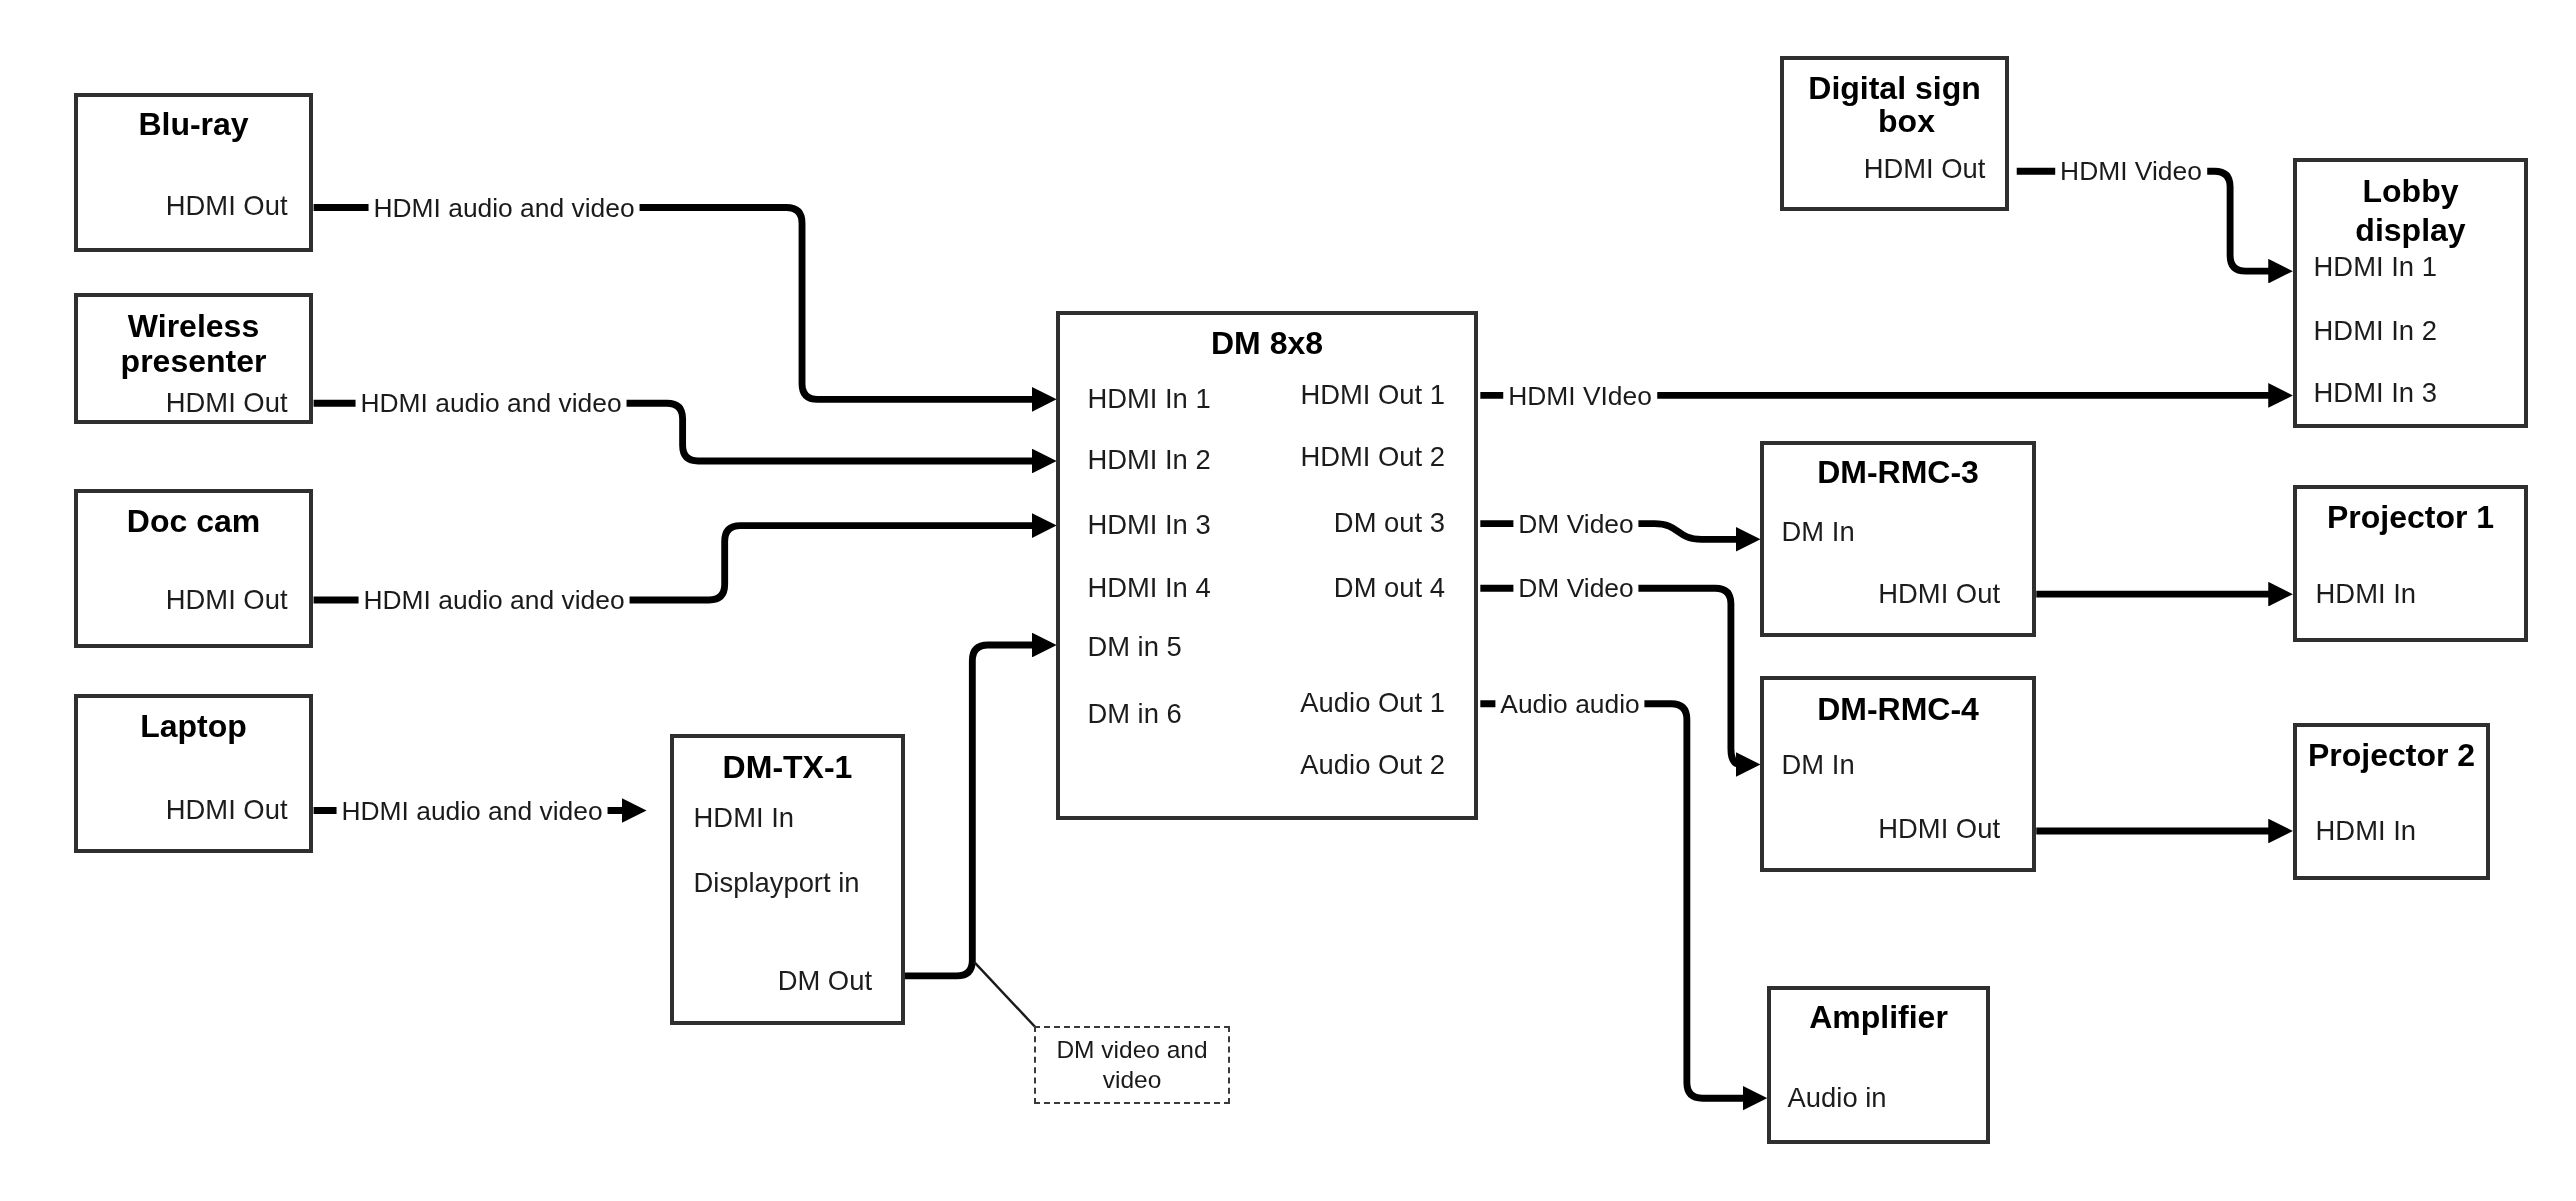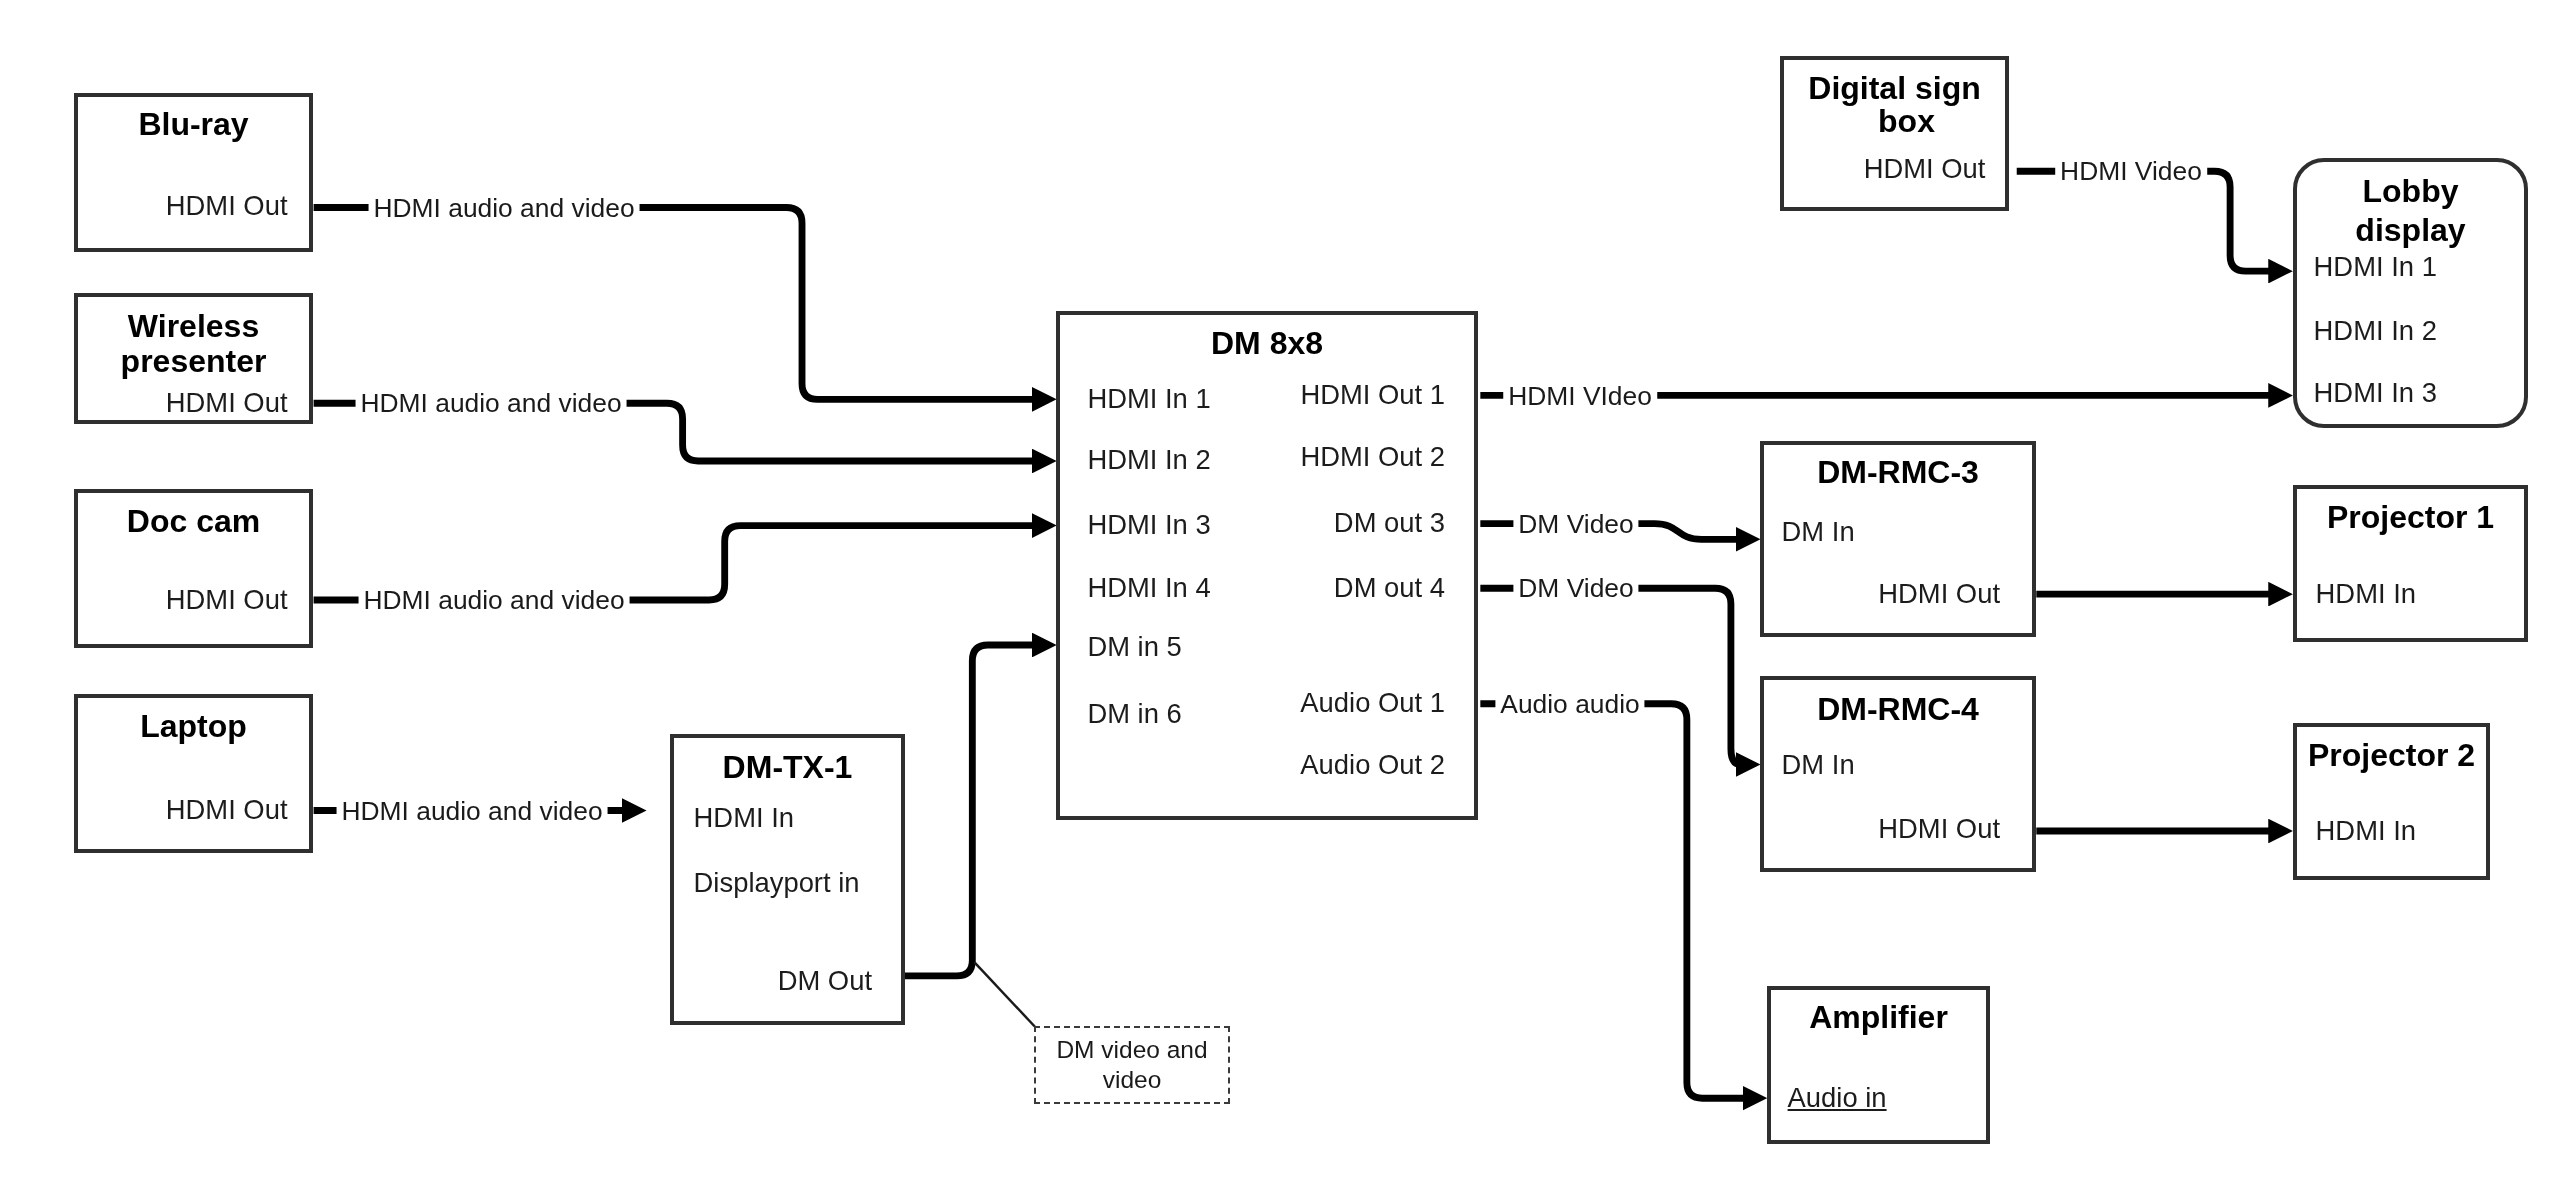--- a/index.html
+++ b/index.html
@@ -142,21 +142,21 @@
       <div class="port" style="top: 191px; right: 29px;">DM out 3</div>
       <div class="port" style="top: 256px; right: 29px;">DM out 4</div>
       <div class="port" style="top: 371px; right: 29px;">Audio Out 1</div>
       <div class="port" style="top: 433px; right: 29px;">Audio Out 2</div>
     </div>
     <div class="node" style="left: 1780px; top: 56px; width: 229px; height: 155px;">
       <div class="tline" style="top: 8.8px;">Digital sign</div>
       <div class="tline" style="top: 42px; margin-left: 24px;">box</div>
       <div class="port" style="top: 92px; right: 19.6px;">HDMI Out</div>
     </div>
-    <div class="node" style="left: 2293px; top: 158px; width: 235px; height: 270px; border-radius: 31px;">
+    <div class="node" style="left: 2293px; top: 158px; width: 235px; height: 270px;">
       <div class="tline" style="top: 9.8px;">Lobby</div>
       <div class="tline" style="top: 49px;">display</div>
       <div class="port" style="top: 88px; left: 16.6px;">HDMI In 1</div>
       <div class="port" style="top: 152px; left: 16.6px;">HDMI In 2</div>
       <div class="port" style="top: 214px; left: 16.6px;">HDMI In 3</div>
     </div>
     <div class="node" style="left: 1760px; top: 441px; width: 276px; height: 196px;">
       <div class="tline" style="top: 7.8px;">DM-RMC-3</div>
       <div class="port" style="top: 70px; left: 17.6px;">DM In</div>
       <div class="port" style="top: 132px; right: 32px;">HDMI Out</div>
@@ -169,21 +169,21 @@
     <div class="node" style="left: 2293px; top: 485px; width: 235px; height: 157px;">
       <div class="tline" style="top: 8.8px;">Projector 1</div>
       <div class="port" style="top: 88px; left: 18.6px;">HDMI In</div>
     </div>
     <div class="node" style="left: 2293px; top: 723px; width: 197px; height: 157px;">
       <div class="tline" style="top: 8.8px;">Projector 2</div>
       <div class="port" style="top: 87px; left: 18.6px;">HDMI In</div>
     </div>
     <div class="node" style="left: 1767px; top: 986px; width: 223px; height: 158px;">
       <div class="tline" style="top: 7.8px;">Amplifier</div>
-      <div class="port" style="top: 91px; left: 16.6px; text-decoration: underline;">Audio in</div>
+      <div class="port" style="top: 91px; left: 16.6px;">Audio in</div>
     </div>
     <div class="edge-label" style="left: 504px; top: 208px;">HDMI audio and video</div>
     <div class="edge-label" style="left: 491px; top: 403px;">HDMI audio and video</div>
     <div class="edge-label" style="left: 494px; top: 600px;">HDMI audio and video</div>
     <div class="edge-label" style="left: 472px; top: 811px;">HDMI audio and video</div>
     <div class="edge-label" style="left: 1580px; top: 396px;">HDMI VIdeo</div>
     <div class="edge-label" style="left: 2131px; top: 171px;">HDMI Video</div>
     <div class="edge-label" style="left: 1576px; top: 524px;">DM Video</div>
     <div class="edge-label" style="left: 1576px; top: 588px;">DM Video</div>
     <div class="edge-label" style="left: 1570px; top: 704px;">Audio audio</div>

